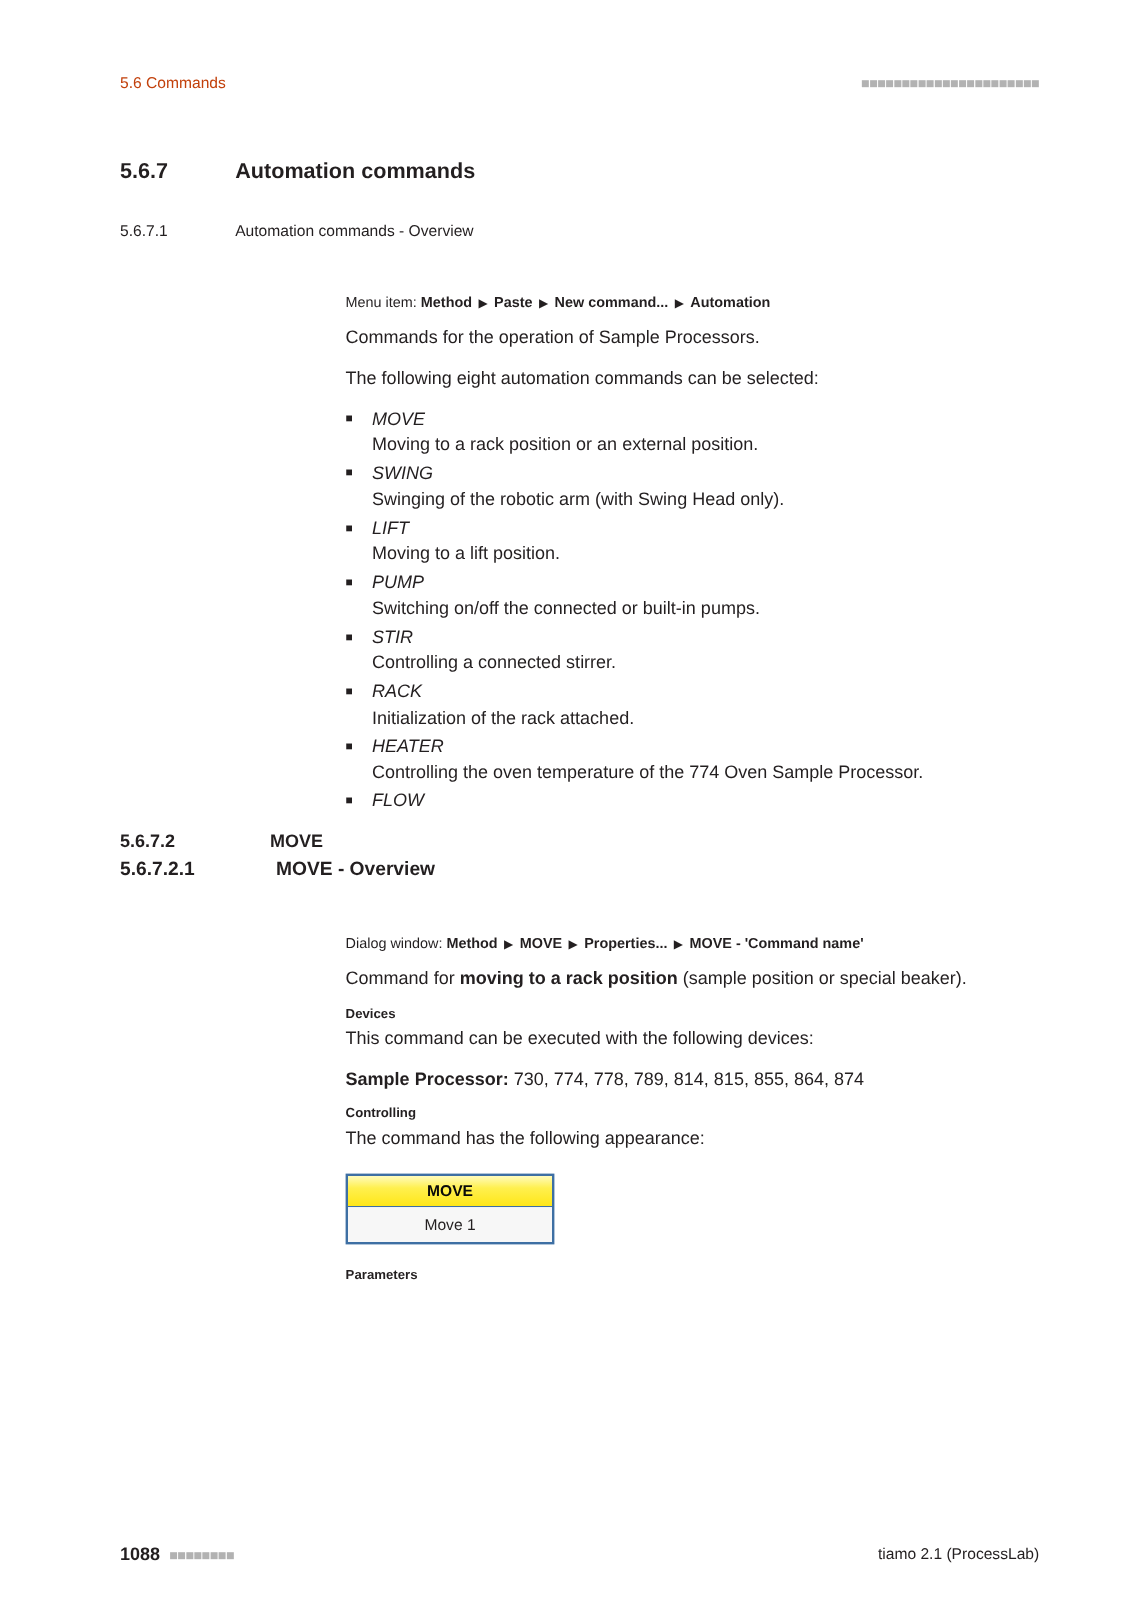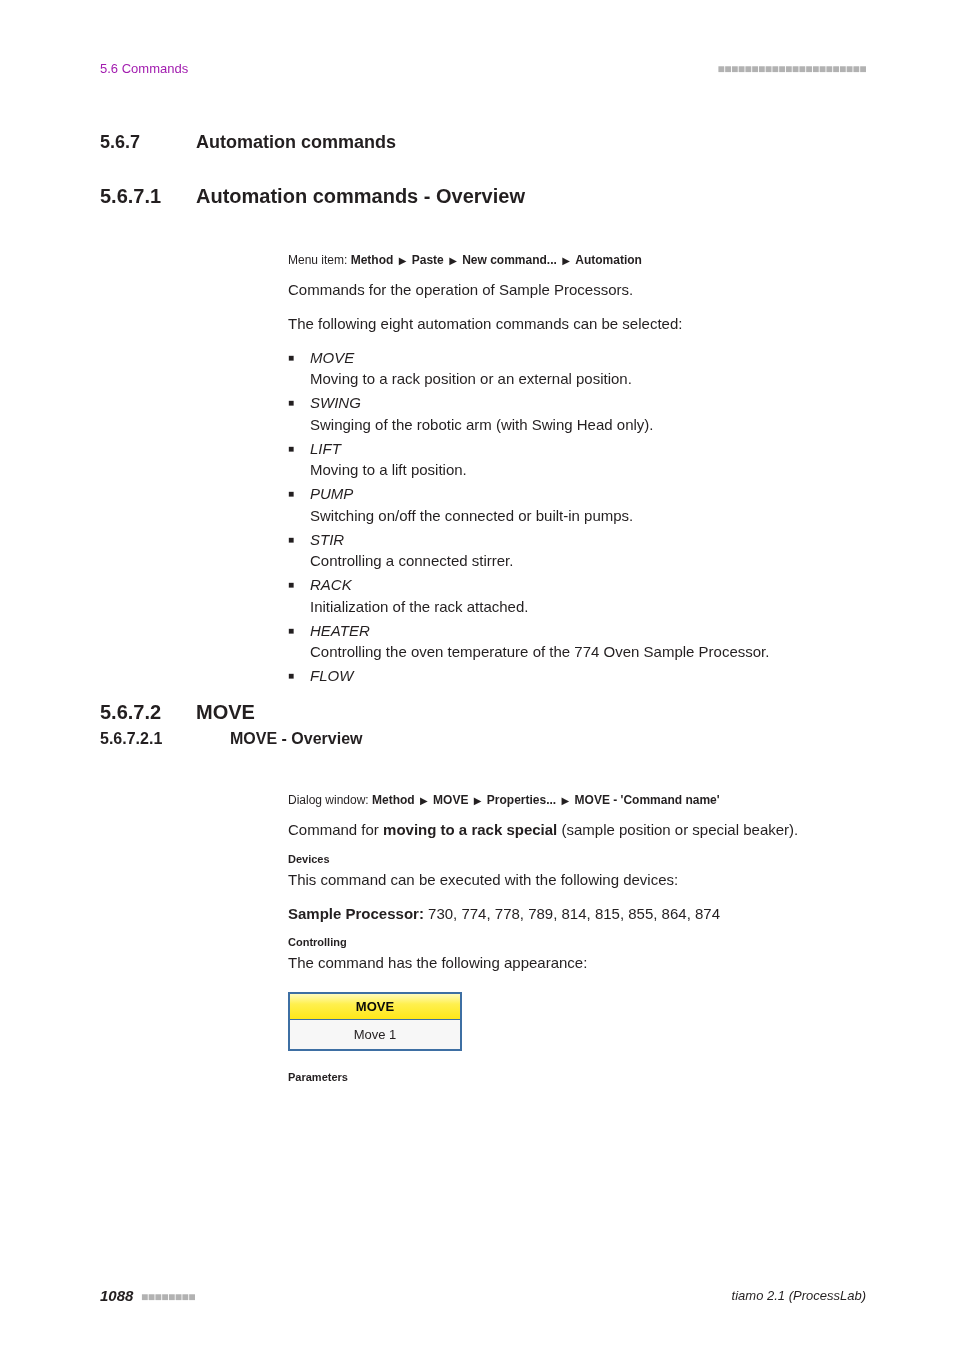--- a/index.html
+++ b/index.html
@@ -19,40 +19,40 @@
     padding: 61px 88px 40px 100px;
   }
   .header-row {
     display: flex;
     justify-content: space-between;
     align-items: center;
     margin-bottom: 56px;
   }
   .header-left {
     font-size: 13px;
-    color: #a21caf;
+    color: #c2410c;
   }
   .header-dots {
     letter-spacing: -0.5px;
     color: #b2b2b2;
     font-size: 12px;
   }
   .sect-h1 {
     display: flex;
     font-weight: 700;
     font-size: 18px;
     margin-bottom: 32px;
   }
   .sect-h1 .num {
     width: 96px;
   }
   .sect-h2 {
     display: flex;
-    font-weight: 700;
-    font-size: 20px;
+    font-weight: 400;
+    font-size: 13px;
     margin-bottom: 8px;
     margin-top: 4px;
   }
   .sect-h2 .num {
     width: 96px;
   }
   .body-indent {
     margin-left: 188px;
     margin-top: 45px;
   }
@@ -93,23 +93,24 @@
   .cmd-text {
     font-size: 15px;
     line-height: 1.45;
   }
   .cmd-name {
     font-style: italic;
   }
   .sect-h3 {
     display: flex;
     font-weight: 700;
-    font-size: 20px;
+    font-size: 15px;
     margin-bottom: 6px;
     margin-top: 8px;
+    gap: 29px;
   }
   .sect-h3 .num {
     width: 96px;
   }
   .sect-h4 {
     display: flex;
     font-weight: 700;
     font-size: 16px;
     margin-bottom: 8px;
     margin-top: 4px;
@@ -150,23 +151,22 @@
     font-size: 13px;
     background: #f7f7f7;
   }
   .footer-row {
     position: absolute;
     left: 100px;
     right: 88px;
     bottom: 46px;
     display: flex;
     justify-content: space-between;
-    align-items: center;
-    font-size: 13px;
-    font-style: italic;
+    align-items: flex-start;
+    font-size: 13px;
   }
   .page-no {
     font-weight: 700;
     font-size: 15px;
   }
   .footer-dots {
     color: #b2b2b2;
     font-size: 12px;
     letter-spacing: -0.5px;
     margin-left: 4px;
@@ -261,21 +261,21 @@
       <span class="menu-strong">Method</span>
       <span class="tri">▶</span>
       <span class="menu-strong">MOVE</span>
       <span class="tri">▶</span>
       <span class="menu-strong">Properties...</span>
       <span class="tri">▶</span>
       <span class="menu-strong">MOVE - 'Command name'</span>
     </div>
 
     <div class="para">
-      <span>Command for </span><span class="bold">moving to a rack special</span><span> (sample position or special beaker).</span>
+      <span>Command for </span><span class="bold">moving to a rack position</span><span> (sample position or special beaker).</span>
     </div>
 
     <div class="sub-h">Devices</div>
     <div class="para">This command can be executed with the following devices:</div>
     <div class="para">
       <span class="bold">Sample Processor:</span><span> 730, 774, 778, 789, 814, 815, 855, 864, 874</span>
     </div>
 
     <div class="sub-h">Controlling</div>
     <div class="para">The command has the following appearance:</div>

